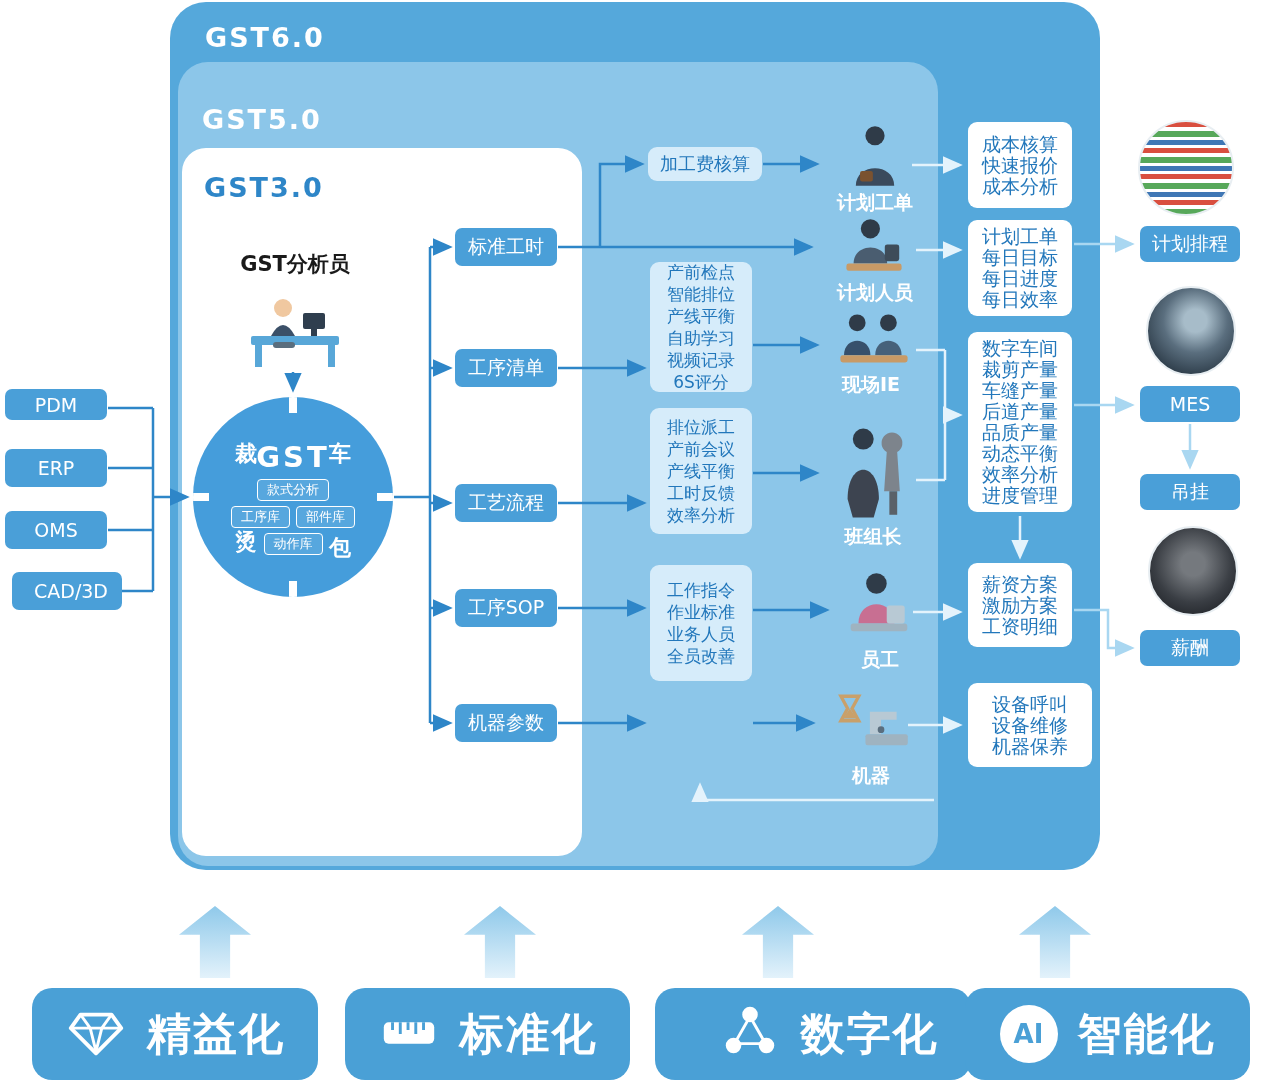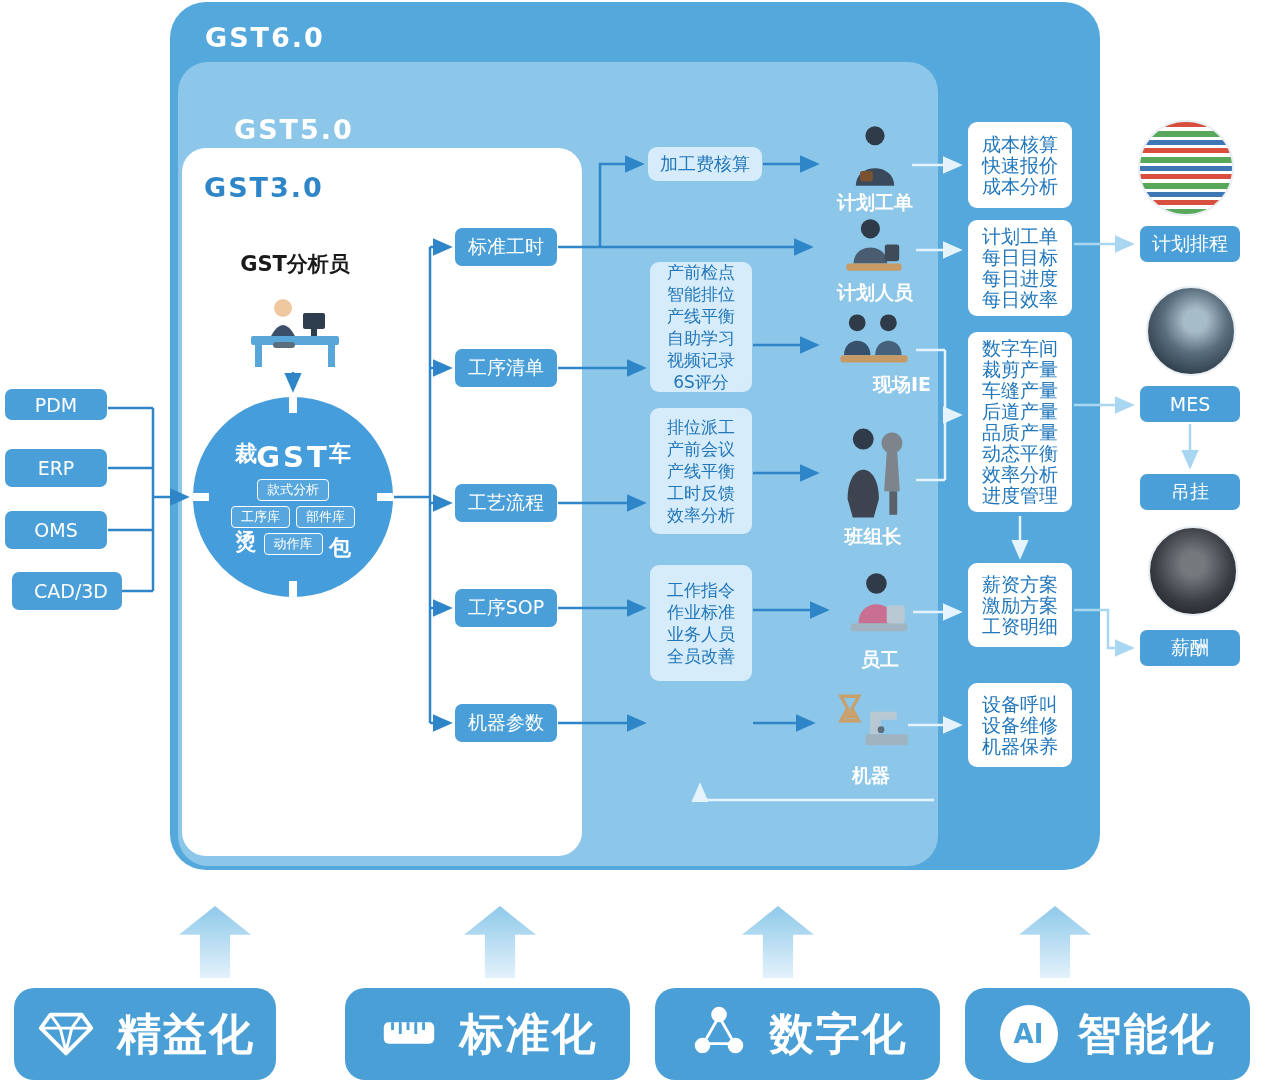--- a/index.html
+++ b/index.html
@@ -46,21 +46,21 @@
 </style>
 </head>
 <body>
 
 <div class="stage">
 
   <div class="panel panel-outer"></div>
   <div class="panel panel-middle"></div>
   <div class="panel panel-inner"></div>
   <div class="plabel" style="left:205px;top:22px;">GST6.0</div>
-  <div class="plabel" style="left:202px;top:114px;margin-left:32px;">GST5.0</div>
+  <div class="plabel" style="left:202px;top:104px;">GST5.0</div>
   <div class="plabel plabel-inner" style="left:204px;top:172px;">GST3.0</div>
 
   <svg class="wires" width="1280" height="1080">
     <defs>
       <marker id="ab" markerWidth="9" markerHeight="9" refX="6.5" refY="3.5" orient="auto">
         <path d="M0,0 L8,3.5 L0,7 Z" fill="#2e86c8"></path>
         </marker>
       <marker id="al" markerWidth="9" markerHeight="9" refX="6.5" refY="3.5" orient="auto">
         <path d="M0,0 L8,3.5 L0,7 Z" fill="#e4f3fc"></path>
         </marker>
@@ -206,21 +206,21 @@
 
   <div class="figure" style="left:838px;top:312px;">
     <svg width="72px" height="60" viewBox="0 0 56 50">
         <circle cx="14" cy="9" r="7" fill="#2f3b48"></circle>
         <path d="M3 36 C3 20 25 20 25 36 Z" fill="#37506b"></path>
         <circle cx="40" cy="9" r="7" fill="#2f3b48"></circle>
         <path d="M29 36 C29 20 51 20 51 36 Z" fill="#46617a"></path>
         <rect x="0" y="36" width="56" height="6" rx="2" fill="#c89a66"></rect>
       </svg>
   </div>
-  <div class="rolelabel" style="left:902px;top:372px;">现场IE</div>
+  <div class="rolelabel" style="left:871px;top:372px;">现场IE</div>
 
   <div class="figure" style="left:842px;top:426px;">
     <svg width="66" height="94" viewBox="0 0 50 72">
         <circle cx="16" cy="10" r="8" fill="#2f3b48"></circle>
         <path d="M4 56 C4 26 28 26 28 56 L24 70 L8 70 Z" fill="#3d4450"></path>
         <path d="M34 20 a8 8 0 1 1 8 0 l2 30 h-12 z" fill="#7d848c"></path>
         <rect x="36" y="50" width="6" height="18" fill="#5a6168"></rect>
       </svg>
   </div>
   <div class="rolelabel" style="left:873px;top:524px;">班组长</div>
@@ -265,58 +265,58 @@
     <div>品质产量</div>
     <div>动态平衡</div>
     <div>效率分析</div>
     <div>进度管理</div>
   </div>
   <div class="resultbox" style="left:968px;top:563px;width:104px;height:84px;">
     <div>薪资方案</div>
     <div>激励方案</div>
     <div>工资明细</div>
   </div>
-  <div class="resultbox" style="left:968px;top:683px;width:104px;height:84px;">
+  <div class="resultbox" style="left:968px;top:683px;width:124px;height:84px;">
     <div>设备呼叫</div>
     <div>设备维修</div>
     <div>机器保养</div>
   </div>
 
   <div class="photo photo-gantt" style="left:1138px;top:120px;width:92px;height:92px;"></div>
   <div class="node" style="left:1140px;top:226px;width:100px;height:36px;">计划排程</div>
   <div class="photo photo-workshop" style="left:1146px;top:286px;width:86px;height:86px;"></div>
   <div class="node" style="left:1140px;top:386px;width:100px;height:36px;">MES</div>
   <div class="node" style="left:1140px;top:474px;width:100px;height:36px;">吊挂</div>
   <div class="photo photo-clothes" style="left:1148px;top:526px;width:86px;height:86px;"></div>
   <div class="node" style="left:1140px;top:630px;width:100px;height:36px;">薪酬</div>
 
   <div class="up-arrow" style="left:179px;top:906px;"></div>
   <div class="up-arrow" style="left:464px;top:906px;"></div>
   <div class="up-arrow" style="left:742px;top:906px;"></div>
   <div class="up-arrow" style="left:1019px;top:906px;"></div>
 
-  <div class="pillar" style="left:14px;width:262px;">
+  <div class="pillar" style="left:32px;width:286px;">
     <span>
       <svg width="62" height="62" viewBox="0 0 64 64">
           <path d="M16 14 h32 l10 14 -26 26 -26 -26 z" fill="none" stroke="#fff" stroke-width="4" stroke-linejoin="round"></path>
           <path d="M6 28 h52 M26 28 l6 24 6 -24 M16 14 l10 14 M48 14 l-10 14" stroke="#fff" stroke-width="3" fill="none"></path>
         </svg>
     </span>
     <span class="pillar-label">精益化</span>
   </div>
   <div class="pillar" style="left:345px;width:285px;">
     <span>
       <svg width="62" height="62" viewBox="0 0 64 64">
           <rect x="6" y="22" width="52" height="22" rx="5" fill="#fff"></rect>
           <path d="M15 22 v8 M23 22 v12 M31 22 v8 M39 22 v12 M47 22 v8" stroke="#4aa0d6" stroke-width="3"></path>
         </svg>
     </span>
     <span class="pillar-label">标准化</span>
   </div>
-  <div class="pillar" style="left:655px;width:285px;">
+  <div class="pillar" style="left:655px;width:285px;padding-left:31px;">
     <span>
       <svg width="62" height="62" viewBox="0 0 64 64">
           <path d="M32 16 L16 44 M32 16 L48 44 M16 44 H48" stroke="#fff" stroke-width="3" fill="none"></path>
           <circle cx="32" cy="14" r="8" fill="#fff"></circle>
           <circle cx="15" cy="46" r="8" fill="#fff"></circle>
           <circle cx="49" cy="46" r="8" fill="#fff"></circle>
         </svg>
     </span>
     <span class="pillar-label">数字化</span>
   </div>

